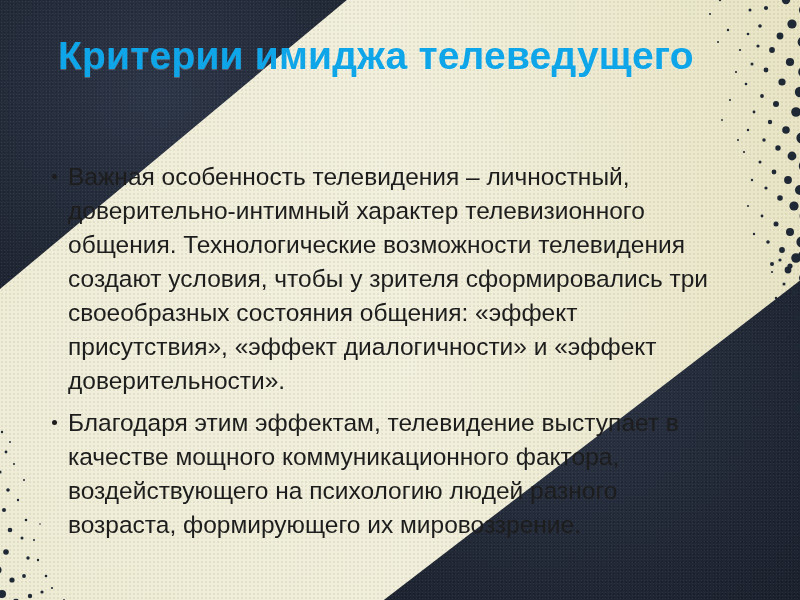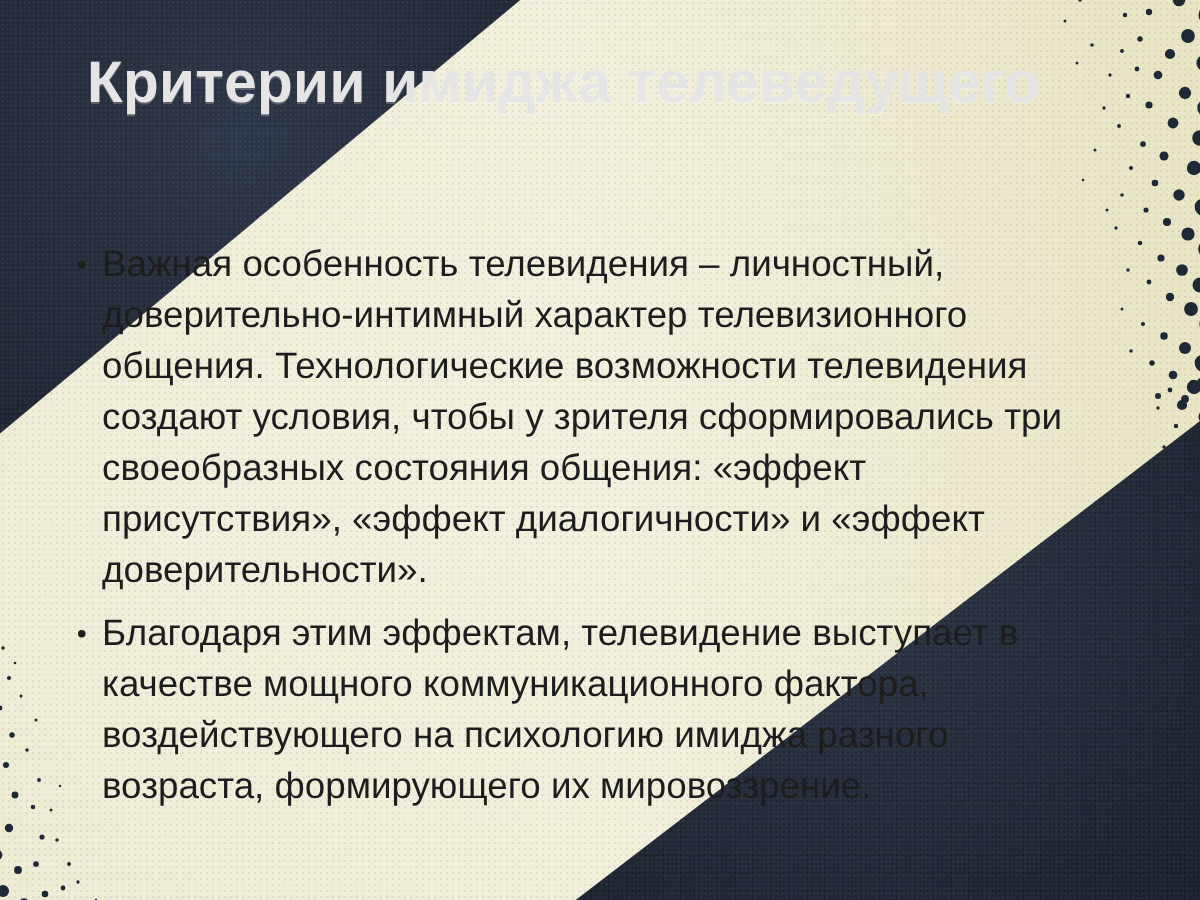--- a/index.html
+++ b/index.html
@@ -89,21 +89,21 @@
 
   
   .title {
     position: absolute;
     left: 58px;
     top: 34px;
     width: 640px;
     font-size: 39px;
     font-weight: bold;
     line-height: 1.14;
-    color: #e5e5e5;
+    color: #0ea5e9;
     letter-spacing: .2px;
     text-shadow: 0 1px 0 rgba(255,255,255,.22);
   }
 
   
   .body {
     position: absolute;
     left: 50px;
     top: 160px;
     width: 660px;
@@ -291,17 +291,17 @@
 
   <div class="body">
 
     <div class="bullet">
       <span class="dot"></span>
       <p>Важная особенность телевидения – личностный, доверительно-интимный характер телевизионного общения. Технологические возможности телевидения создают условия, чтобы у зрителя сформировались три своеобразных состояния общения: «эффект присутствия», «эффект диалогичности» и «эффект доверительности».</p>
     </div>
 
     <div class="bullet">
       <span class="dot"></span>
-      <p>Благодаря этим эффектам, телевидение выступает в качестве мощного коммуникационного фактора, воздействующего на психологию имиджа разного возраста, формирующего их мировоззрение.</p>
+      <p>Благодаря этим эффектам, телевидение выступает в качестве мощного коммуникационного фактора, воздействующего на психологию людей разного возраста, формирующего их мировоззрение.</p>
     </div>
 
   </div>
 </div>
 
 </body></html>

